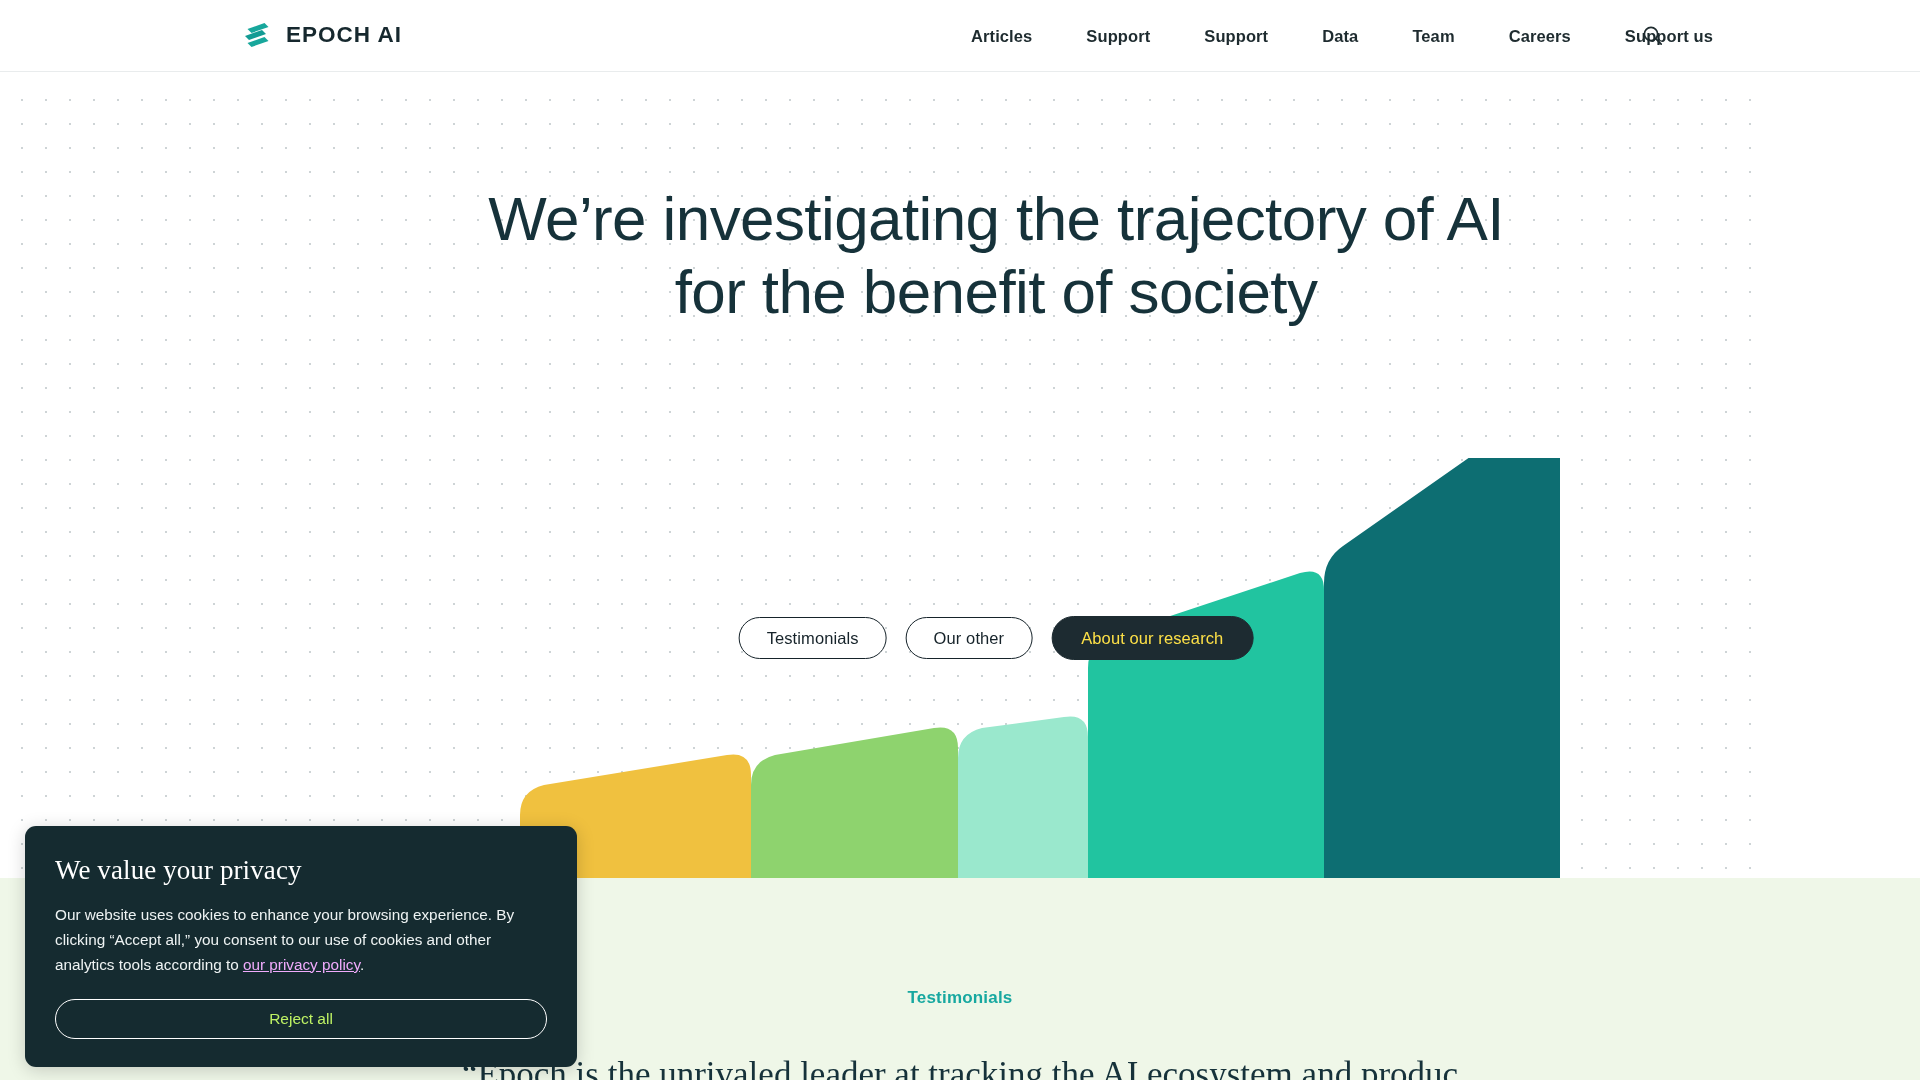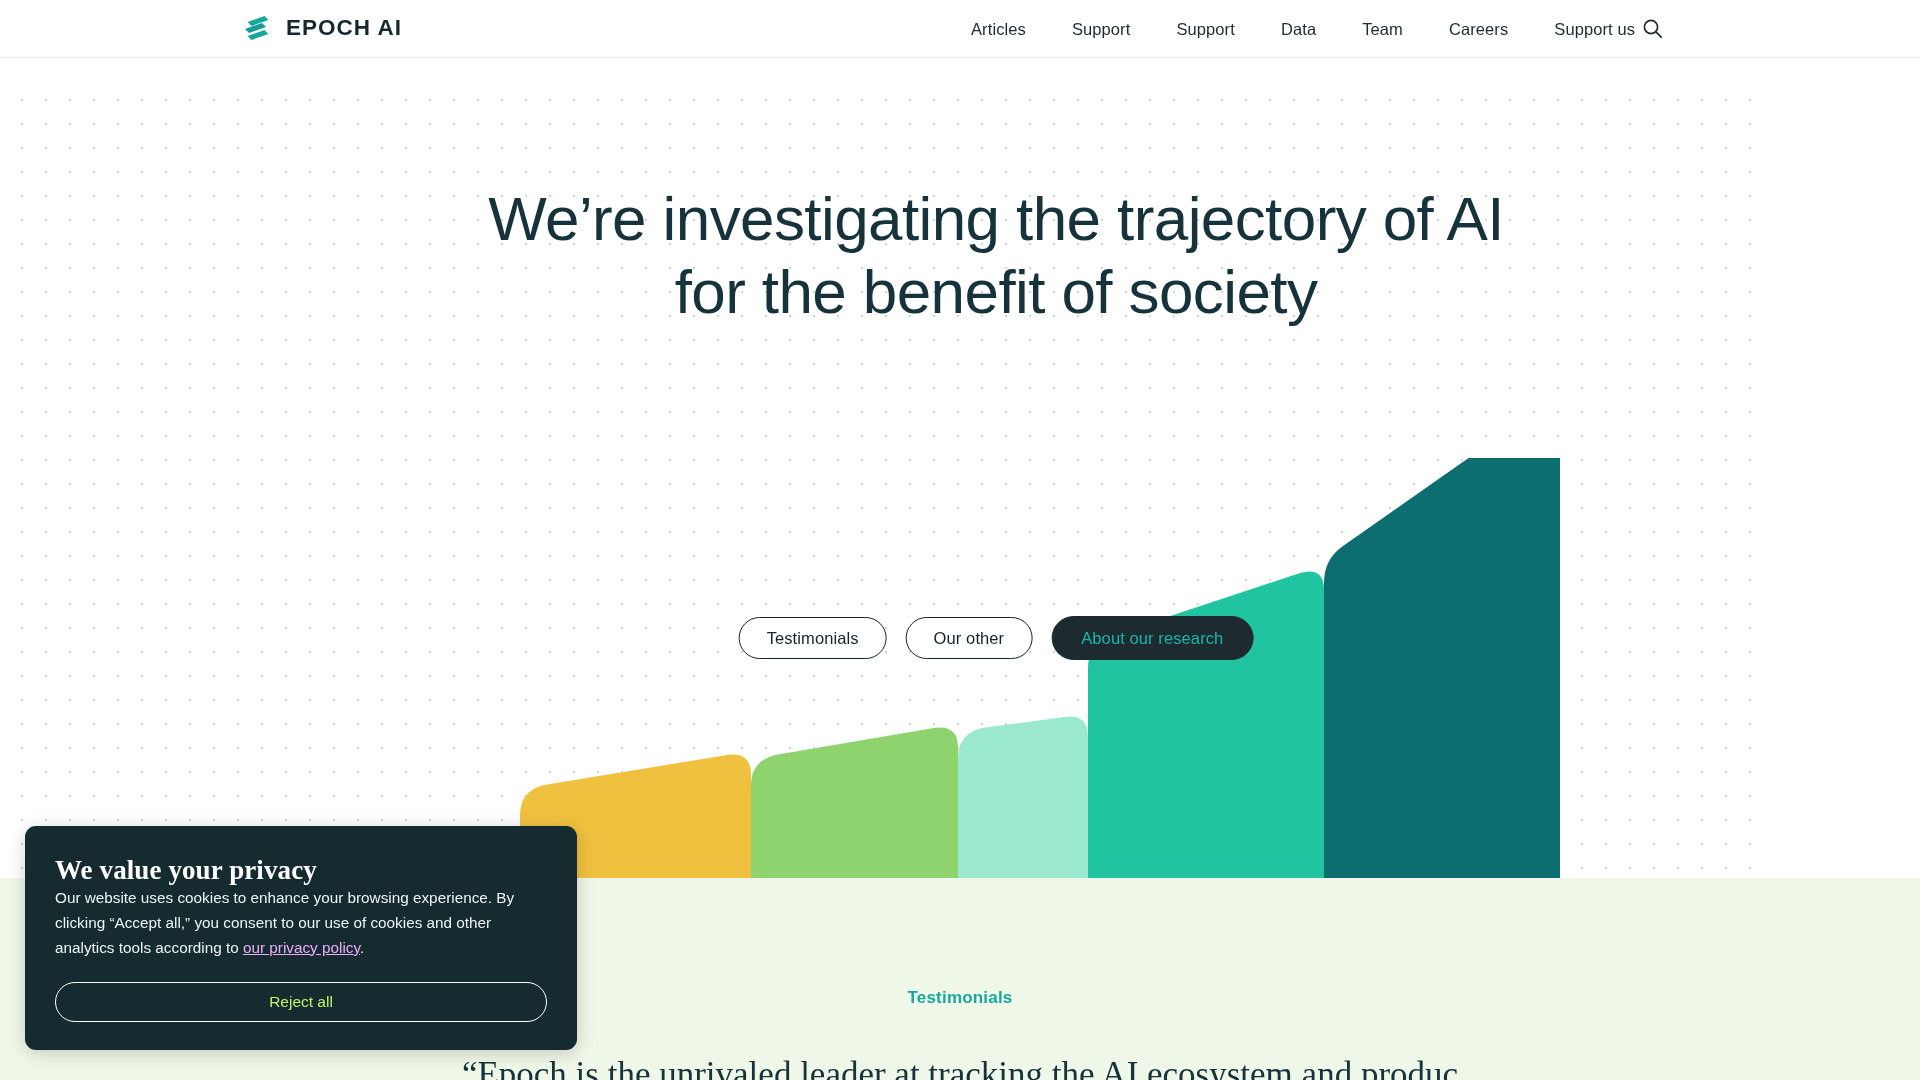--- a/index.html
+++ b/index.html
@@ -7,37 +7,37 @@
   html, body {
     width:1920px; height:1080px;
     overflow:hidden;
     font-family:"Liberation Sans", sans-serif;
     background:#ffffff;
   }
   .page { position:relative; width:1920px; height:1080px; overflow:hidden; background:#ffffff; }
 
   
   .header {
-    position:absolute; top:0; left:0; width:1920px; height:58px;
+    position:absolute; top:0; left:0; width:1920px; height:72px;
     background:#ffffff; border-bottom:1px solid #e9eced;
     display:flex; align-items:center; z-index:40;
   }
   .logo-wrap {
     position:absolute; left:243px; top:50%; transform:translateY(-50%);
     display:flex; align-items:center; gap:13px;
     text-decoration:none;
   }
   .logo-mark { width:30px; height:30px; display:block; }
   .logo-text {
     font-size:22.5px; font-weight:700; letter-spacing:1.0px;
     color:#16282e; line-height:1; white-space:nowrap;
   }
   .nav {
     position:absolute; left:948px; top:50%; transform:translateY(-50%);
-    display:flex; align-items:flex-end; gap:0px;
+    display:flex; align-items:flex-end; gap:8px;font-weight:bold;
   }
   .nav-item {
     font-size:16.5px; color:#1e2b2f; text-decoration:none;
     padding:6px 23px; white-space:nowrap; letter-spacing:0.1px;
   }
   .search-btn {
     position:absolute; left:1637px; top:50%; transform:translateY(-50%);
     width:30px; height:30px; display:flex; align-items:center; justify-content:center;
     background:none; border:none; cursor:pointer;
   }
@@ -69,21 +69,21 @@
     position:absolute; top:538px; left:50%; transform:translateX(-50%);
     display:flex; align-items:center; gap:19px;
   }
   .btn {
     display:inline-flex; align-items:center; justify-content:center;
     height:42px; padding:0 27px; border-radius:999px;
     font-size:16.5px; font-weight:500; letter-spacing:0.1px;
     cursor:pointer; white-space:nowrap; text-decoration:none;
   }
   .btn-outline { background:#ffffff; border:1.6px solid #16232a; color:#16232a; }
-  .btn-solid   { background:#1d2b31; border:1.6px solid #1d2b31; color:#14b8a6; height:44px; padding:0 29px; }
+  .btn-solid   { background:#1d2b31; border:1.6px solid #1d2b31; color:#fde047; height:44px; padding:0 29px; }
 
   
   .bars { position:absolute; left:0; bottom:0; width:1920px; height:420px; z-index:1; }
   .bars svg { display:block; width:1920px; height:420px; }
 
   
   .testimonials {
     position:absolute; top:878px; left:0; width:1920px; height:202px;
     background:#eff7e8; overflow:hidden; z-index:2;
   }
@@ -102,22 +102,22 @@
 
   
   .cookie {
     position:absolute; left:25px; top:826px; width:552px;
     background:#152b30; border-radius:11px;
     padding:29px 30px 28px 30px; z-index:60;
     box-shadow:0 3px 18px rgba(0,0,0,0.18);
   }
   .cookie-title {
     font-family:"Liberation Serif", serif;
-    font-size:27px; font-weight:700; color:#ffffff;
-    letter-spacing:0.1px;
+    font-size:27px; font-weight:400; color:#ffffff;
+    margin-bottom:17px; letter-spacing:0.1px;
   }
   .cookie-body {
     font-size:15.3px; line-height:1.62; color:#eef3f3; font-weight:500;
     margin-bottom:22px;
   }
   .cookie-link { color:#f0abfc; }
   .cookie-actions { display:flex; gap:19px; }
   .cookie-btn {
     flex:1 1 0; height:40px; border-radius:999px;
     display:flex; align-items:center; justify-content:center;

